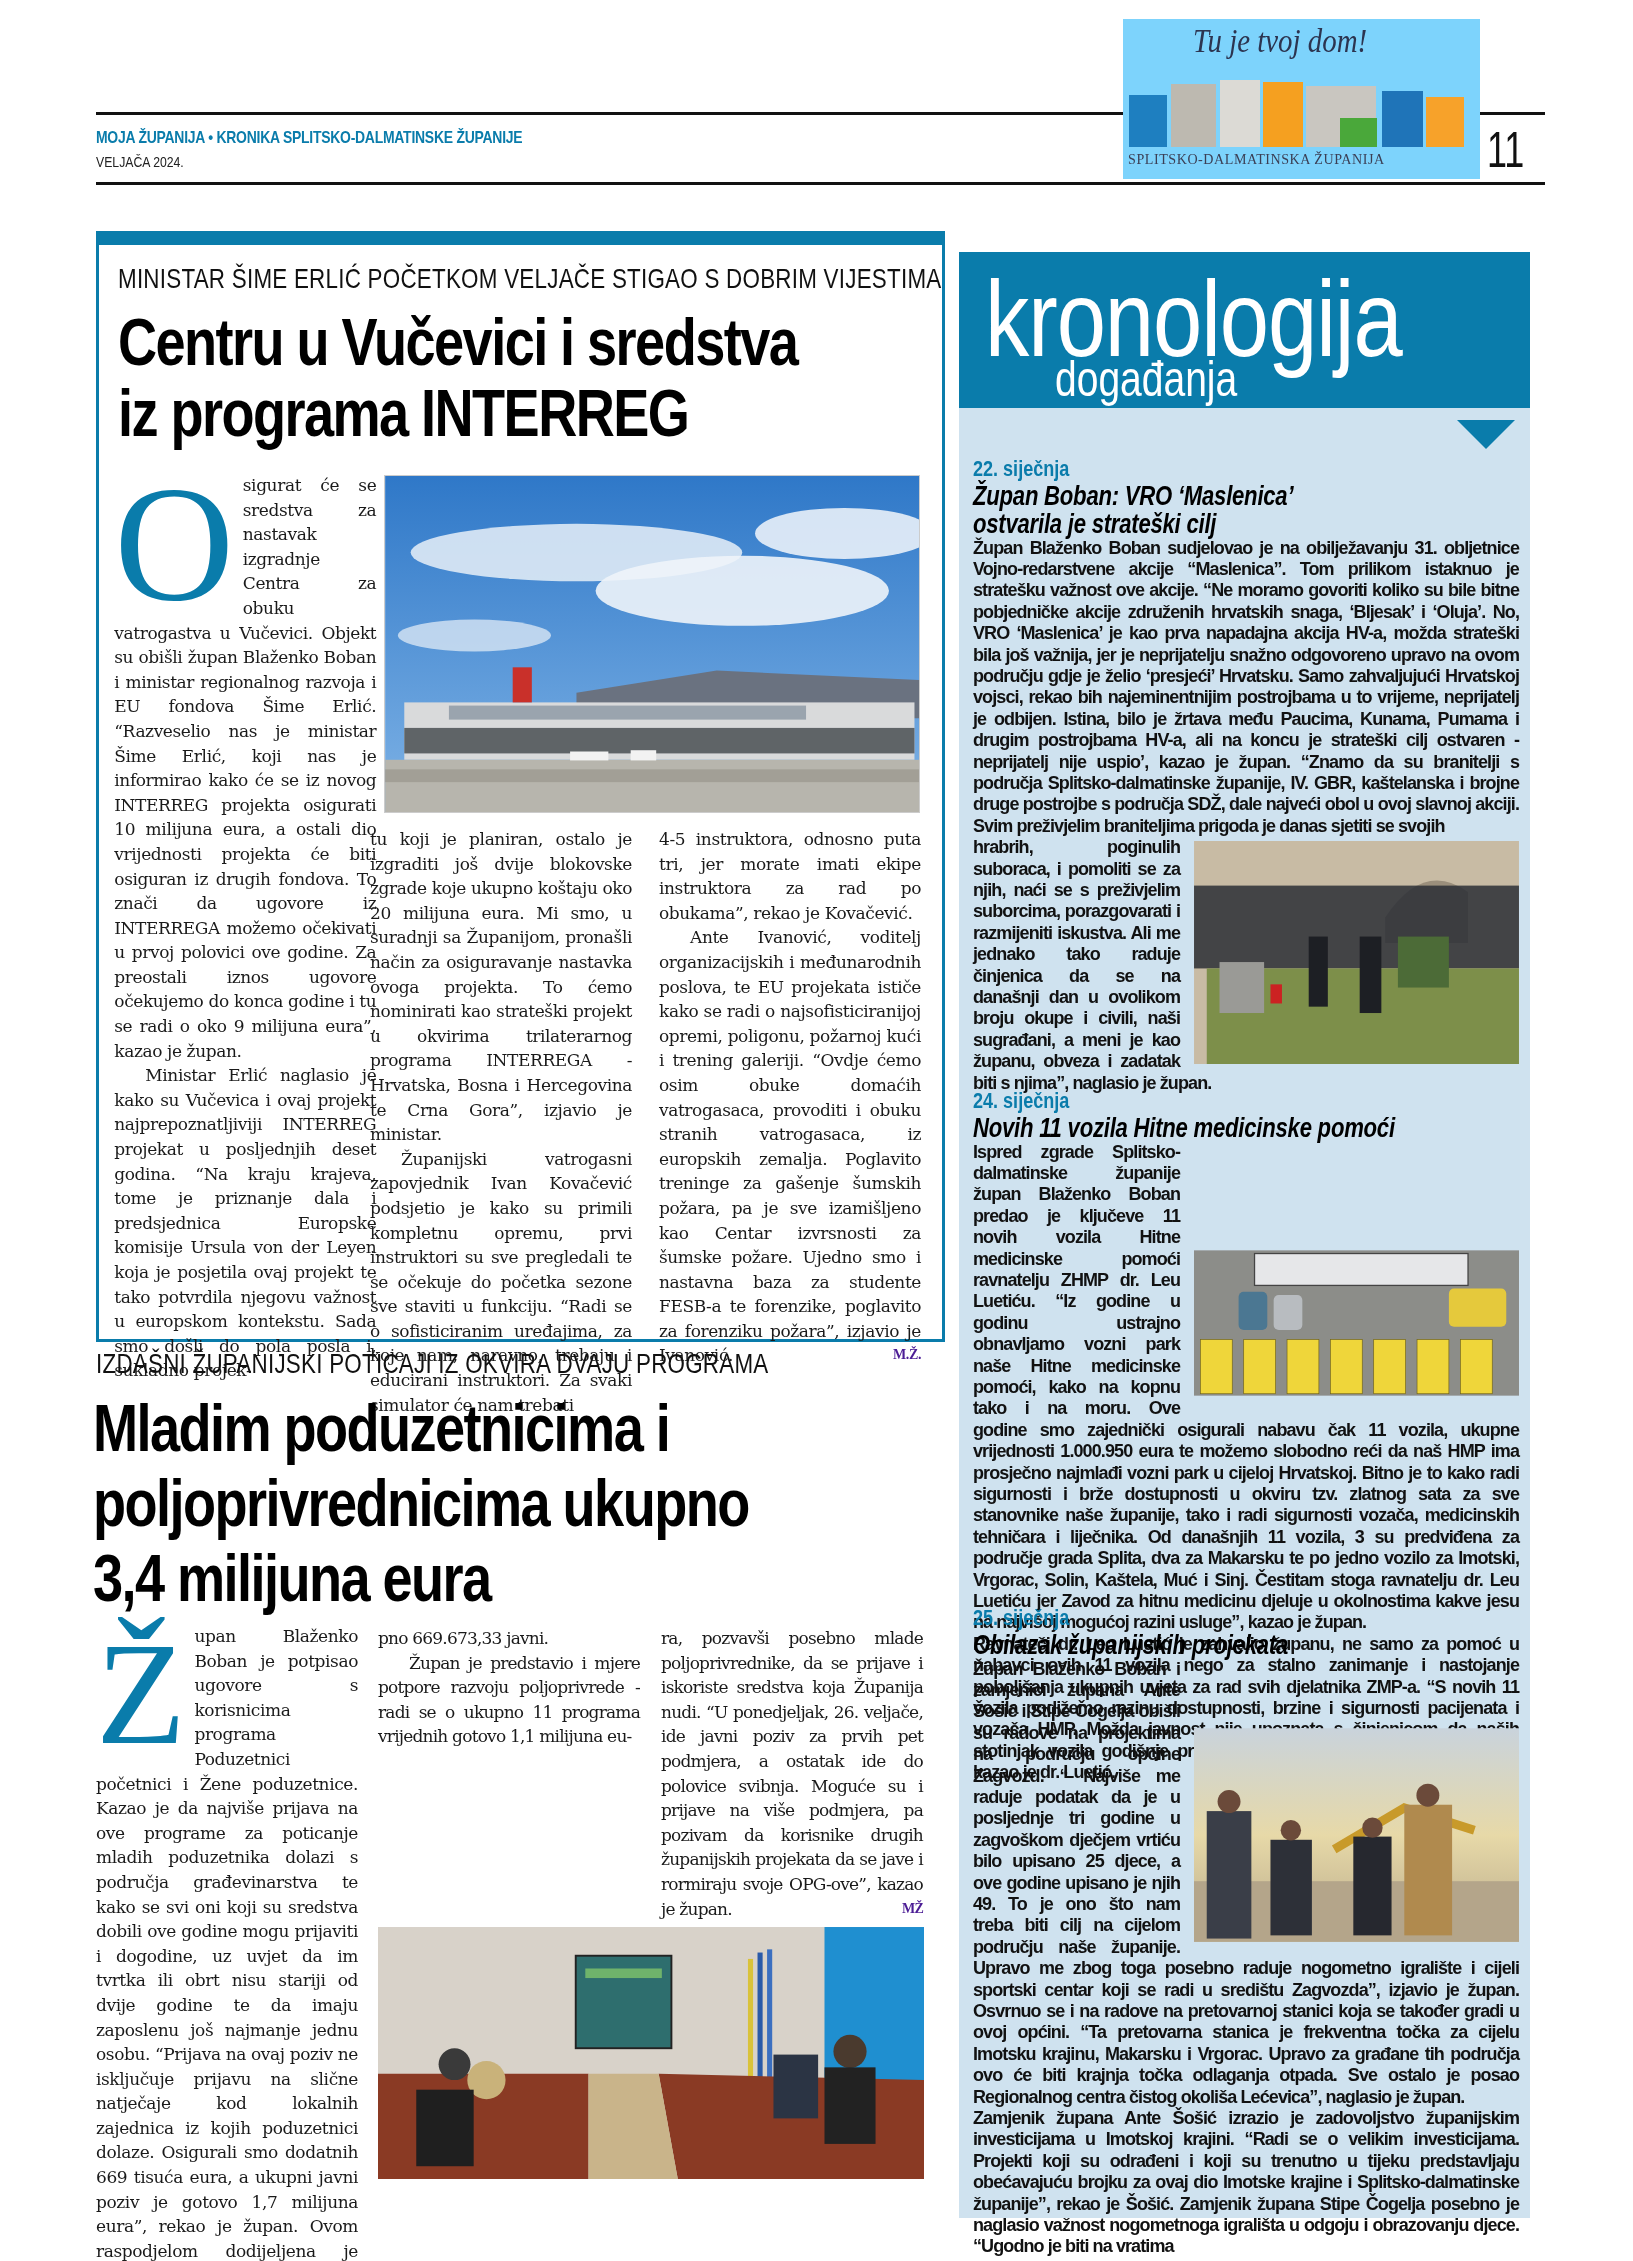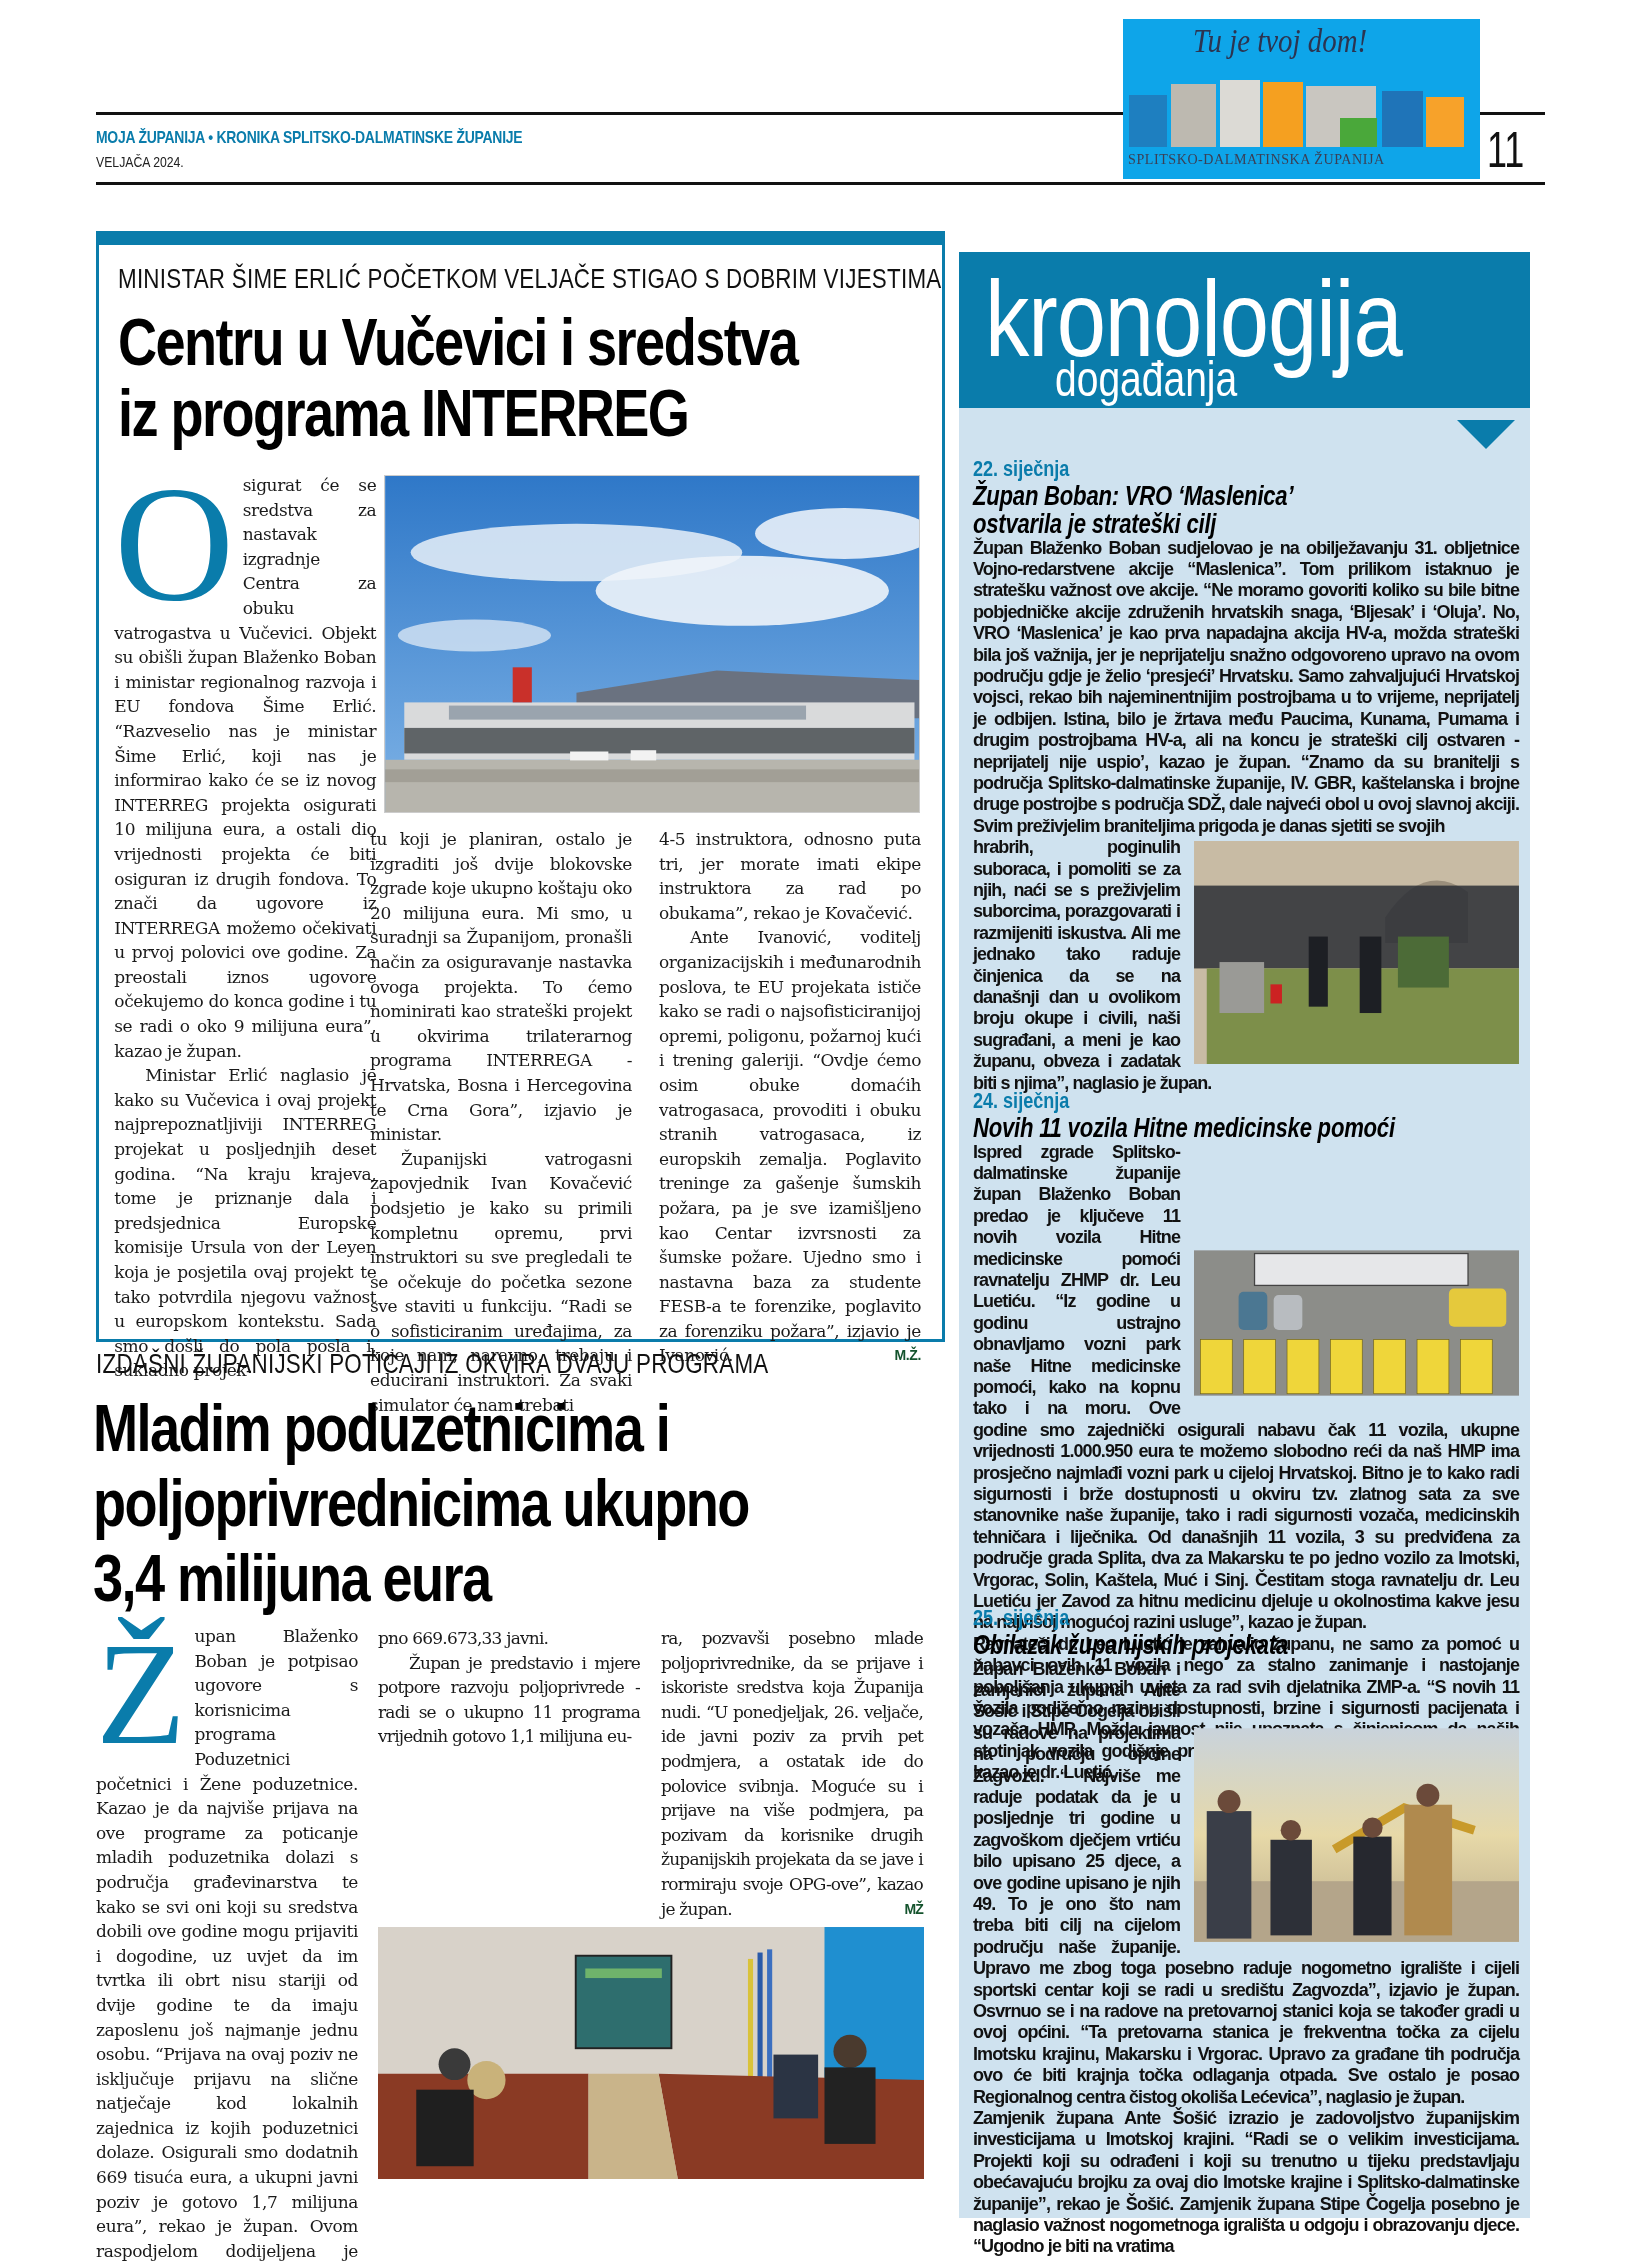--- a/index.html
+++ b/index.html
@@ -4,40 +4,40 @@
 <style>
   * { box-sizing: border-box; margin: 0; padding: 0; }
   html, body { width: 1633px; height: 2261px; background: #ffffff; overflow: hidden; }
   body { position: relative; font-family: "DejaVu Serif", serif; color: #1a1a1a; }
 
   
   .rule-top { position: absolute; left: 96px; top: 112px; width: 1449px; height: 3.2px; background: #111; }
   .rule-bottom { position: absolute; left: 96px; top: 182px; width: 1449px; height: 3.2px; background: #111; }
   .hdr-section { position: absolute; left: 96px; top: 128px; font-family: "Liberation Sans", sans-serif; font-weight: bold; font-size: 17px; color: #0a7cab; letter-spacing: -0.3px; transform: scaleX(0.82); transform-origin: left; white-space: nowrap; }
   .hdr-date { position: absolute; left: 96px; top: 153px; font-family: "Liberation Sans", sans-serif; font-size: 15.3px; color: #222; transform: scaleX(0.8); transform-origin: left; white-space: nowrap; }
-  .logo { position: absolute; left: 1123px; top: 19px; width: 357px; height: 160px; background: #0ea5e9; }
+  .logo { position: absolute; left: 1123px; top: 19px; width: 357px; height: 160px; background: #7dd3fc; }
   .logo-slogan { position: absolute; left: 70px; top: 3.2px; font-family: "Liberation Serif", serif; font-style: italic; font-size: 34px; color: #2c3450; white-space: nowrap; transform: scaleX(0.85); transform-origin: left; }
   .logo-bars { position: absolute; left: 6.4px; top: 61px; width: 338px; height: 67px; }
   .logo-bars div { position: absolute; bottom: 0; }
   .logo-name { position: absolute; left: 5.1px; top: 131px; font-family: "Liberation Serif", serif; font-size: 15.3px; color: #3b3f55; letter-spacing: 0.6px; white-space: nowrap; transform: scaleX(0.92); transform-origin: left; }
   .page-num { position: absolute; left: 1487px; top: 121px; font-family: "Liberation Sans", sans-serif; font-size: 50px; color: #111; transform: scaleX(0.72); transform-origin: left; }
 
   
   .art1 { position: absolute; left: 96px; top: 231px; width: 849px; height: 1111px; border: 3.8px solid #0a7cab; border-top-width: 14px; background: #fff; }
   .kicker { font-family: "Liberation Sans", sans-serif; font-size: 28px; color: #111; white-space: nowrap; transform: scaleX(0.8); transform-origin: left; letter-spacing: 0.3px; }
   .art1 .kicker { position: absolute; left: 19px; top: 18px; }
   .headline { font-family: "Liberation Sans", sans-serif; font-weight: bold; color: #000; letter-spacing: -1.9px; transform: scaleX(0.82); transform-origin: left; white-space: nowrap; line-height: 1.0; }
   .art1 .headline { position: absolute; left: 19px; top: 64px; font-size: 66px; }
   .art1 .headline div { height: 71px; }
 
   .body-serif { font-family: "DejaVu Serif", serif; font-size: 17px; line-height: 24.6px; text-align: justify; color: #1a1a1a; letter-spacing: -0.4px; }
   .body-serif p { text-indent: 0; }
   .body-serif p + p { text-indent: 31px; }
   .dropcap { float: left; font-family: "Liberation Serif", serif; color: #0a7cab; font-size: 166px; line-height: 128px; height: 128px; margin: 6.4px 9px 0 0; }
-  .byline { font-family: Liberation Sans, sans-serif; font-weight: bold; font-size: 14px; color: #14532d; float: right; }
+  .byline { font-family: Liberation Serif, serif; font-weight: bold; font-size: 14px; color: #4c1d95; float: right; }
 
   .a1-col1 { position: absolute; left: 15.3px; top: 228px; width: 262px; }
   .a1-photo { position: absolute; left: 285px; top: 230px; width: 536px; height: 338px; overflow: hidden; border: 0.6px solid #ccc; }
   .a1-col2 { position: absolute; left: 271px; top: 582px; width: 262px; }
   .a1-col3 { position: absolute; left: 560px; top: 582px; width: 262px; }
 
   
   .art2-kicker { position: absolute; left: 96px; top: 1348px; }
   .art2 .headline { position: absolute; left: 93px; top: 1395px; font-size: 66px; }
   .art2 .headline div { height: 75px; }

